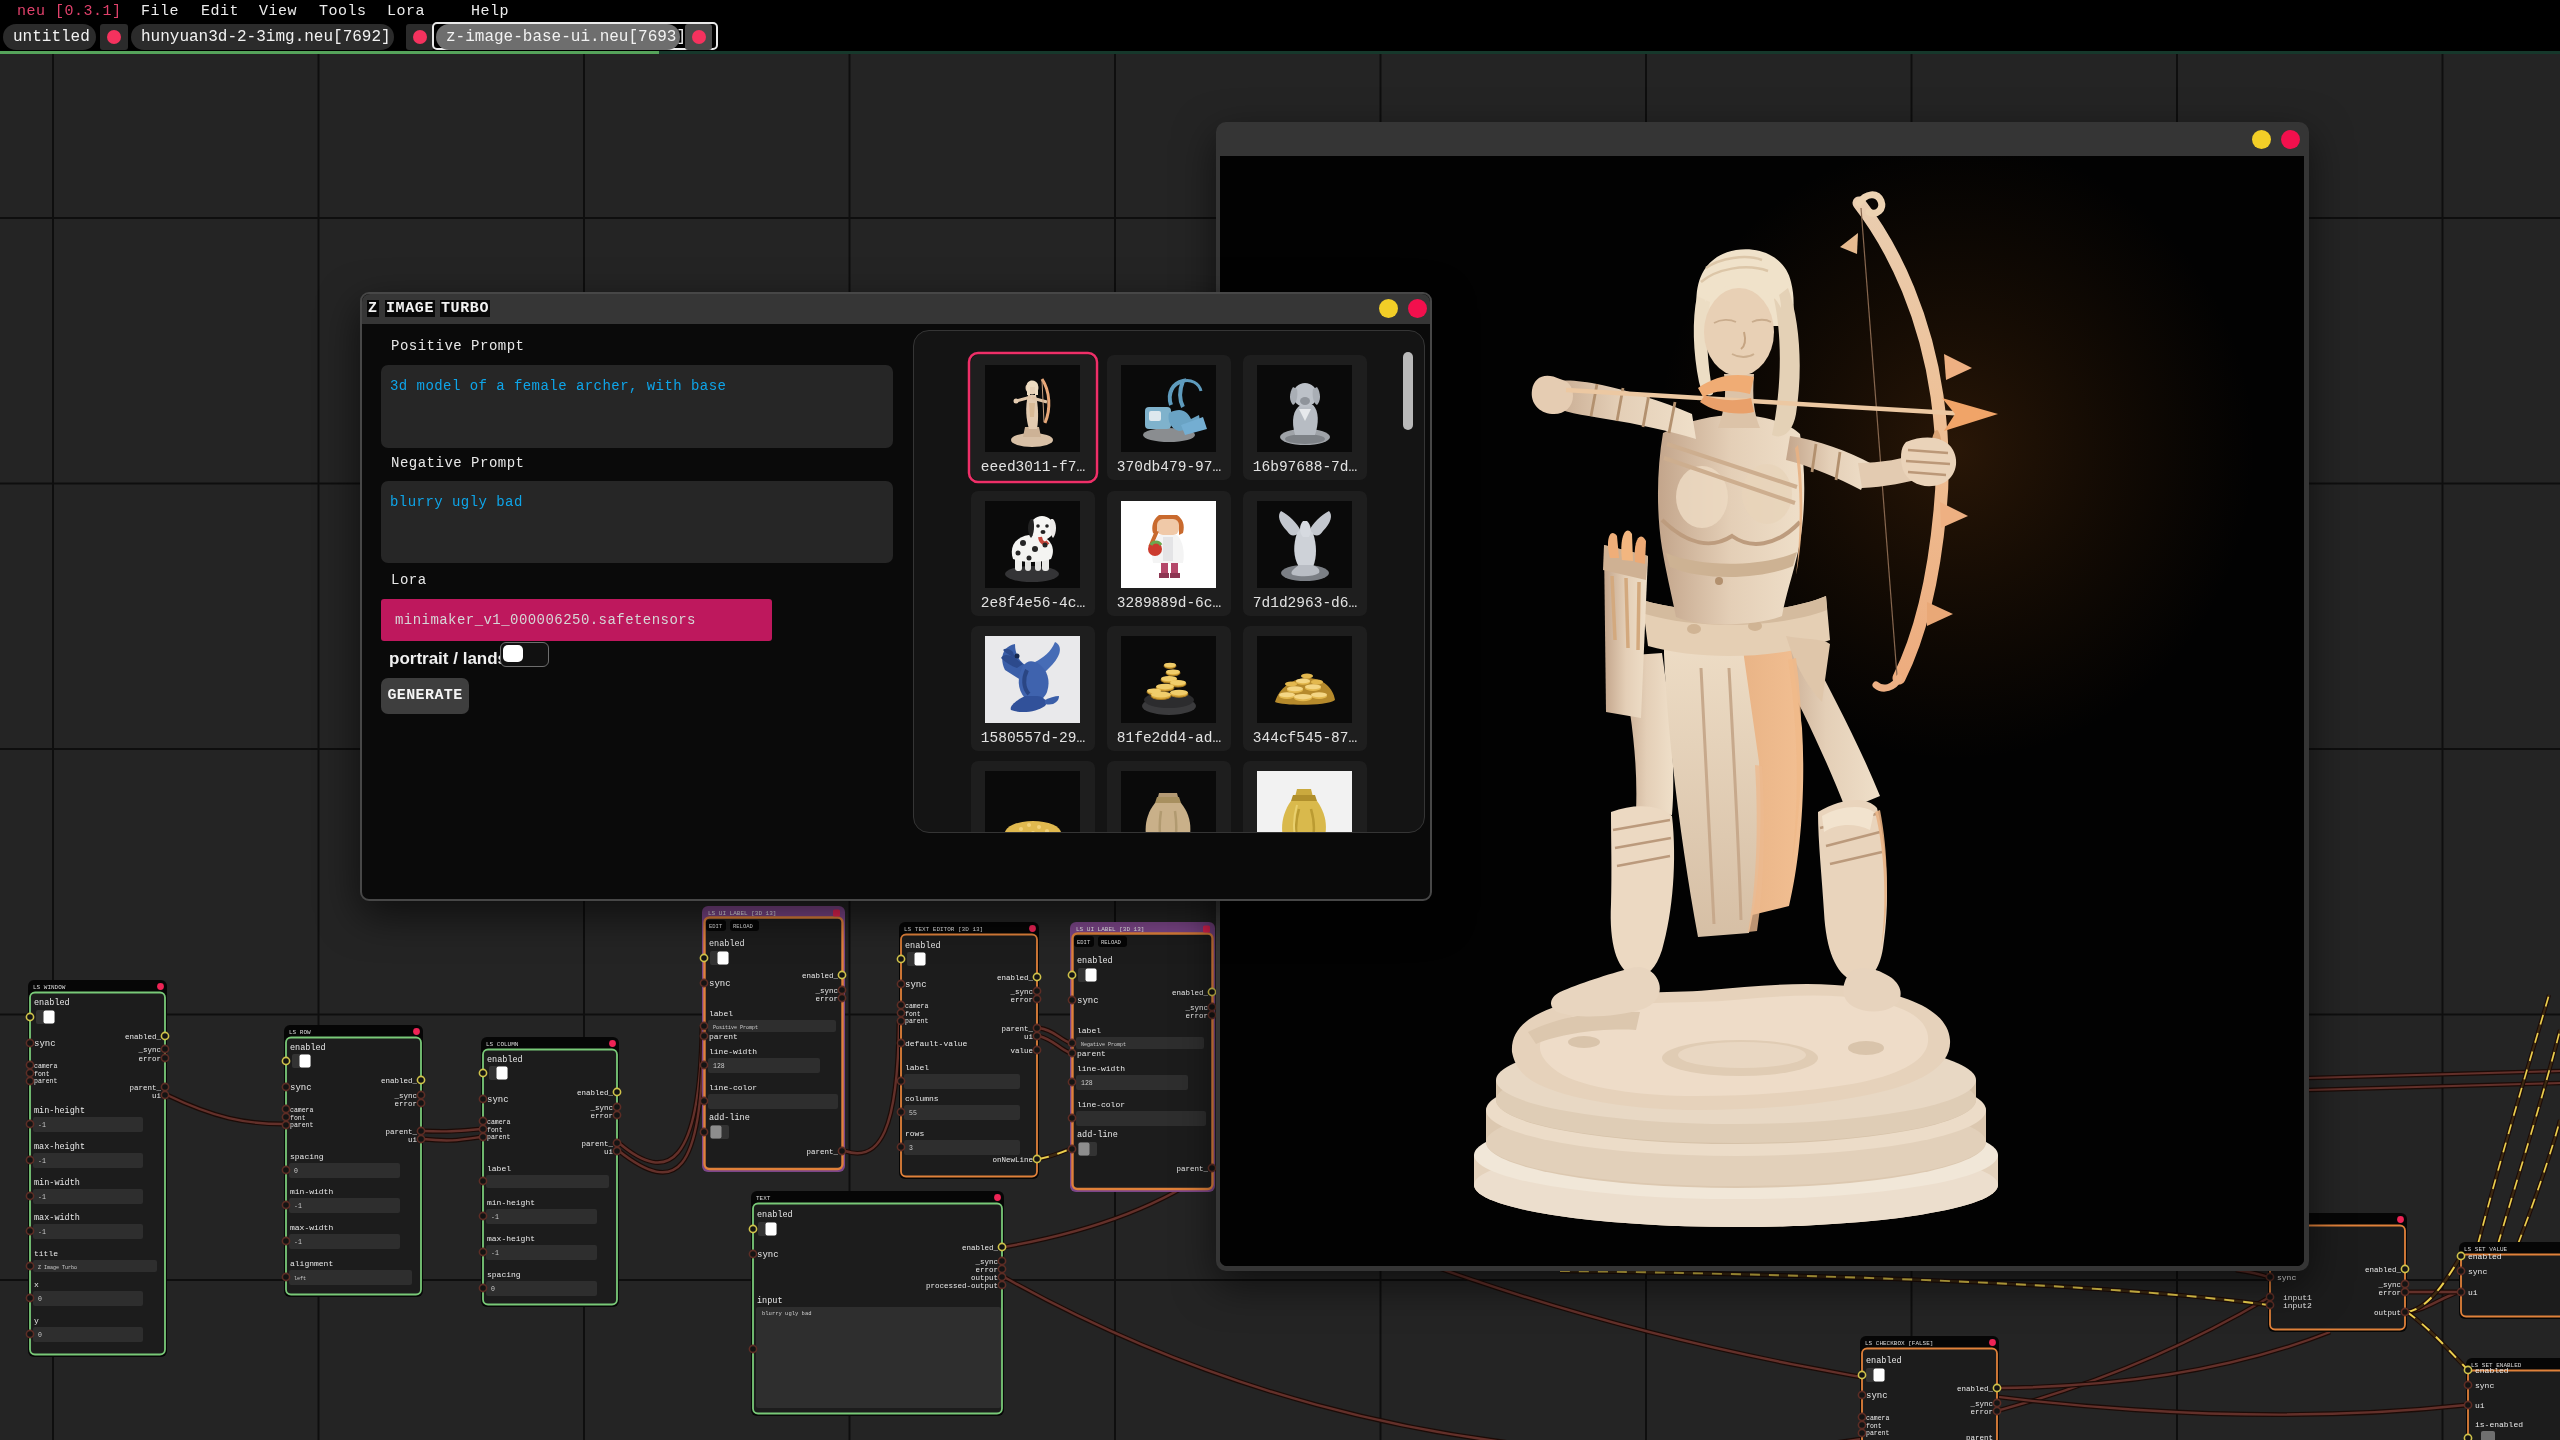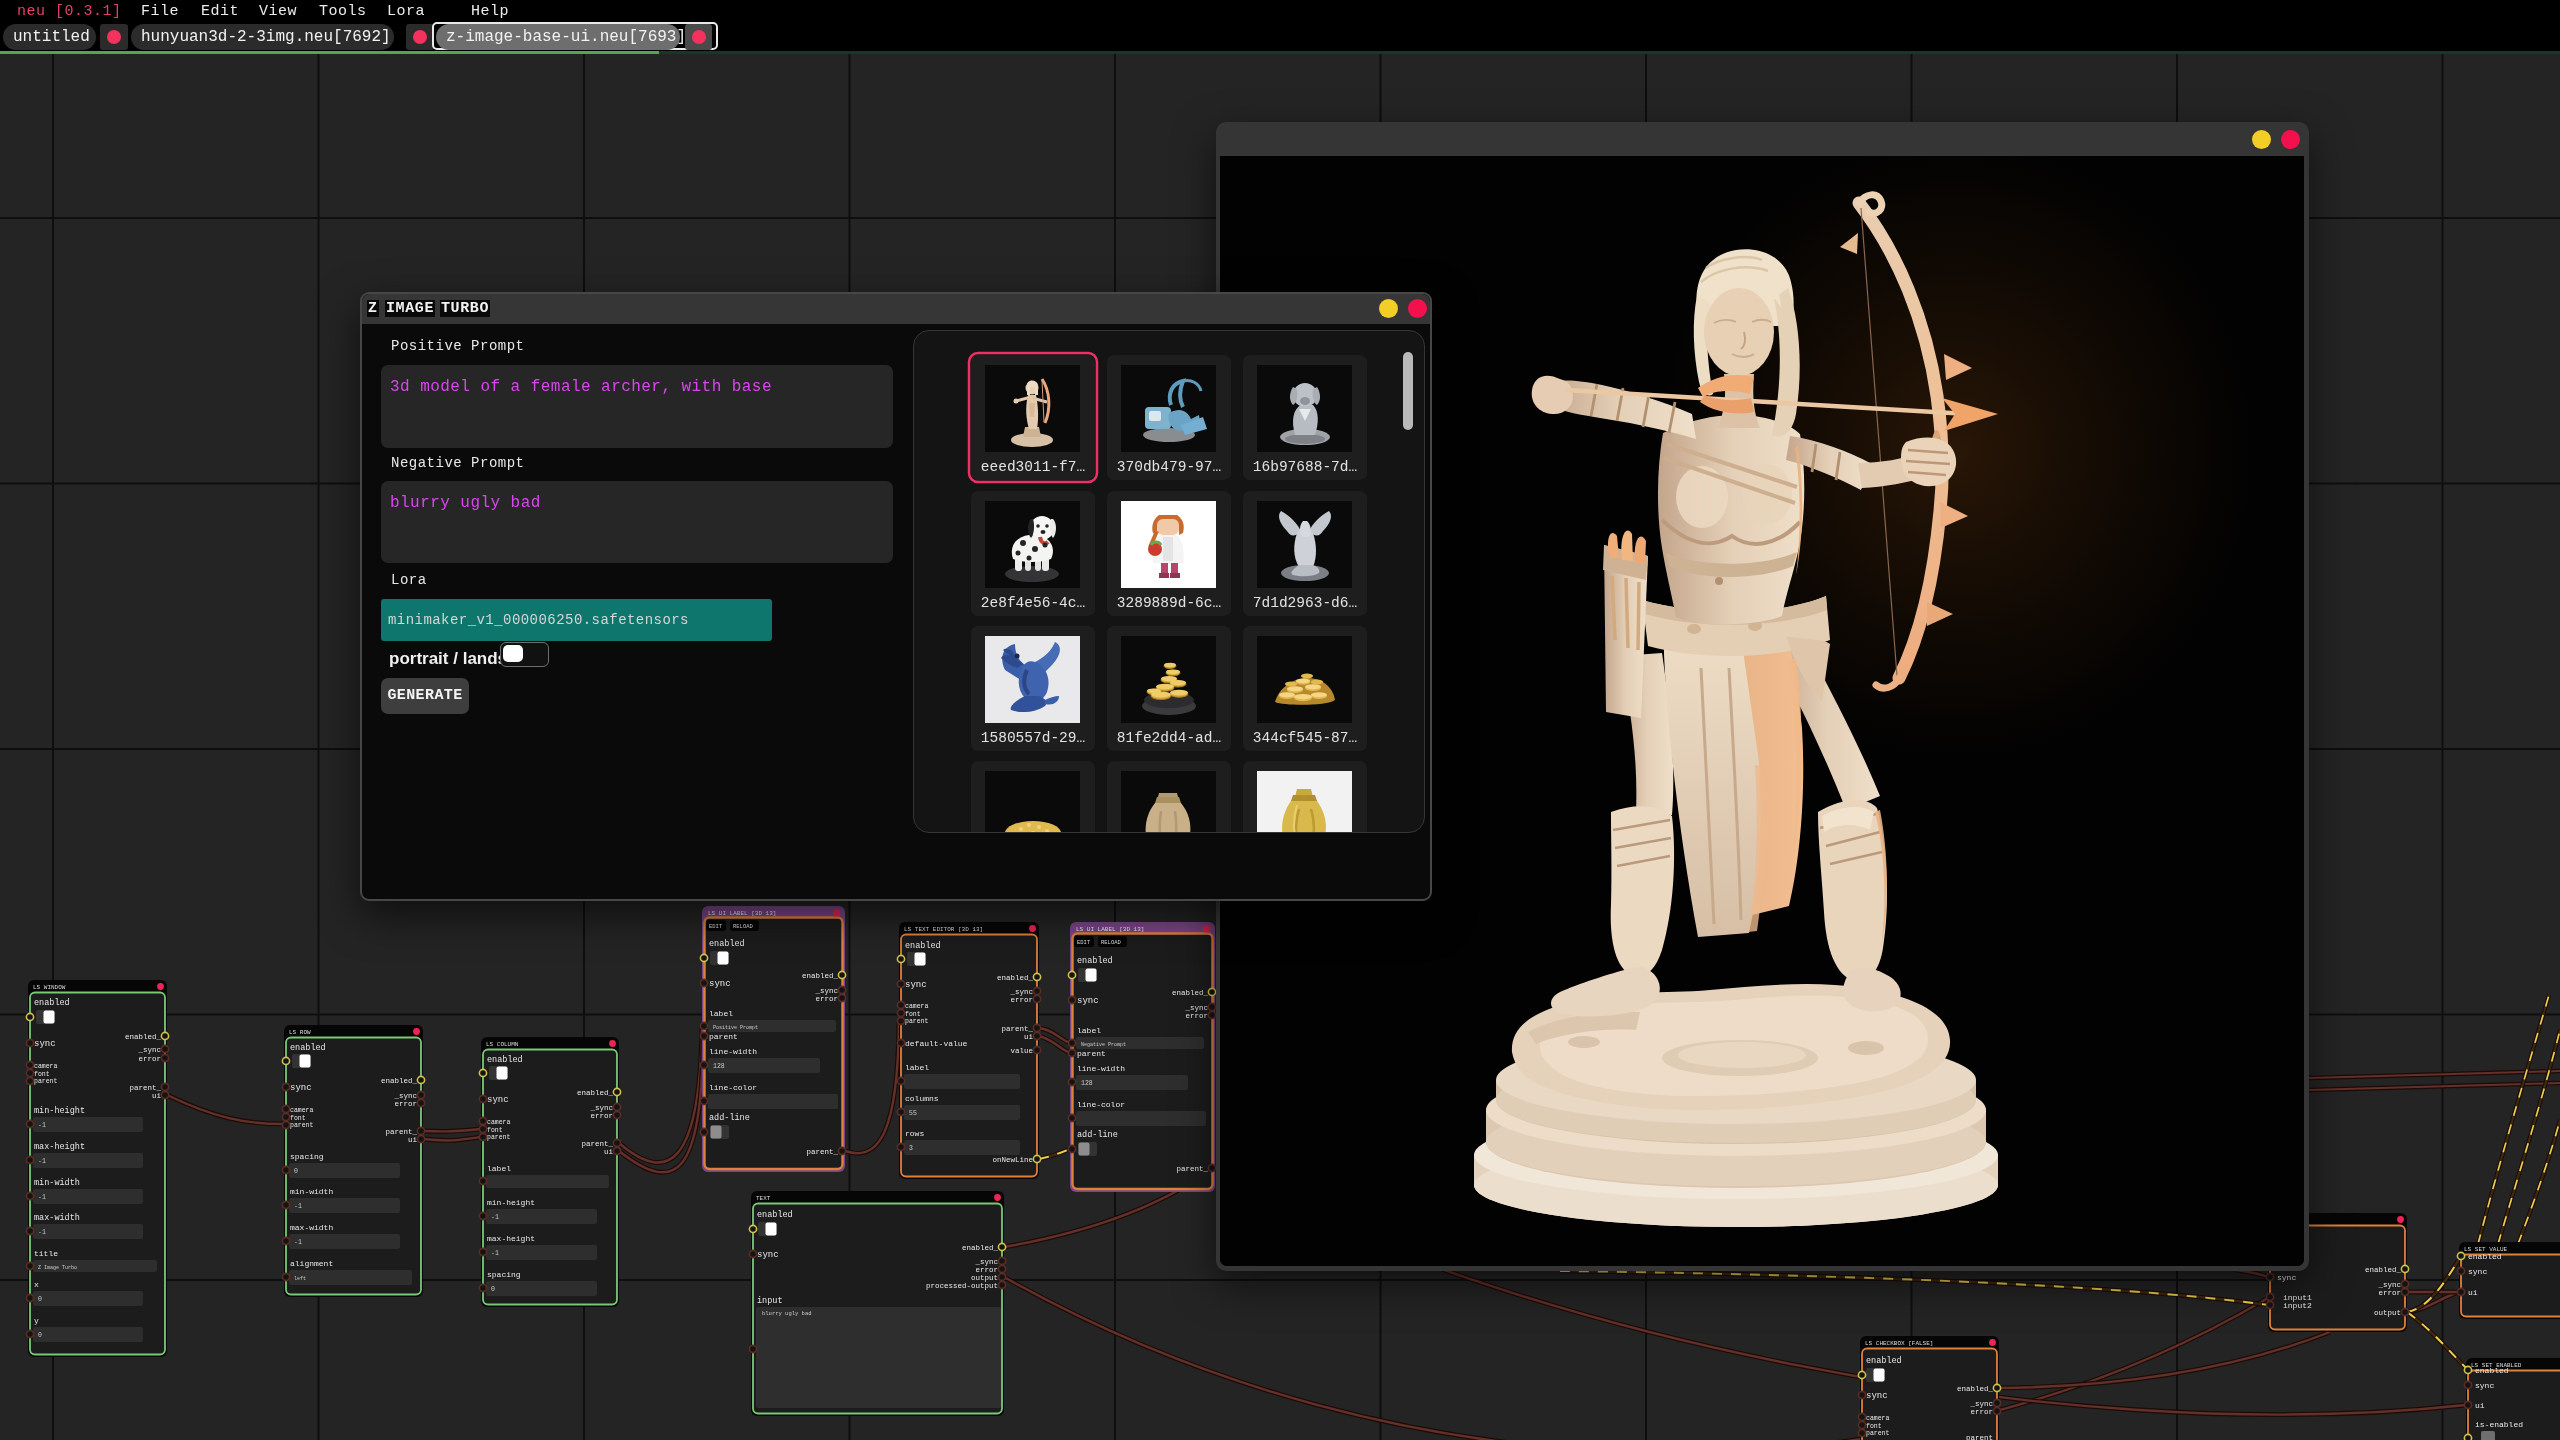--- a/index.html
+++ b/index.html
@@ -18,24 +18,24 @@
 #bigwin{position:absolute;left:1216px;top:122px;width:1093px;height:1149px;background:#353535;
 border-radius:10px;box-shadow:0 14px 40px rgba(0,0,0,0.55)}
 #bigwin .content{position:absolute;left:4px;top:34px;width:1084px;height:1110px;background:#030303;border-radius:0 0 7px 7px;overflow:hidden}
 .winbtn{position:absolute;width:19px;height:19px;border-radius:50%}
 #zwin{position:absolute;left:360px;top:292px;width:1072px;height:609px;background:#0a0a0a;border-radius:9px;
 box-shadow:0 14px 40px rgba(0,0,0,0.6);border:2px solid #474747;box-sizing:border-box}
 #ztitle{position:absolute;left:0;top:0;width:100%;height:30px;background:#363636;border-radius:8px 8px 0 0}
 .chip{position:absolute;top:6px;height:17px;background:#090909;color:#f2f2f2;font-size:15px;font-weight:bold;
 line-height:17px;padding:0 1px;letter-spacing:0.6px}
 .zlabel{position:absolute;color:#e8e8e8;font-size:14px;letter-spacing:0.5px}
-.zarea{position:absolute;background:#262626;border-radius:7px;color:#d946ef;font-size:16px;
+.zarea{position:absolute;background:#262626;border-radius:7px;color:#0ea5e9;font-size:14px;
 padding:13px 9px;letter-spacing:0.45px;box-sizing:border-box}
-#lora{position:absolute;background:#0f766e;border-radius:3px;color:#d6d6d6;font-size:14px;line-height:42px;
-padding:0 7px;letter-spacing:0.45px;box-sizing:border-box}
+#lora{position:absolute;background:#be185d;border-radius:3px;color:#d6d6d6;font-size:14px;line-height:42px;
+padding:0 14px;letter-spacing:0.45px;box-sizing:border-box}
 #plabel{position:absolute;font-family:"Liberation Sans", sans-serif;font-size:17px;font-weight:700;color:#f0f0f0}
 #toggle{position:absolute;left:498px;top:640px;width:49px;height:25px;background:#111;
 border:1.5px solid #6e6e6e;border-radius:6px;box-sizing:border-box}
 #toggle div{position:absolute;left:2px;top:2px;width:20px;height:17px;background:#fff;border-radius:5px}
 #gen{position:absolute;left:19px;top:384px;width:88px;height:36px;background:#3e3e3e;border-radius:7px;
 color:#f5f5f5;font-size:15px;font-weight:bold;text-align:center;line-height:36px;letter-spacing:0.4px}
 #gallery{position:absolute;left:551px;top:36px;width:512px;height:503px;background:#141414;border-radius:16px;border:1px solid #353535;box-sizing:border-box}
 </style></head>
 <body>
 <div id="canvas"></div>

